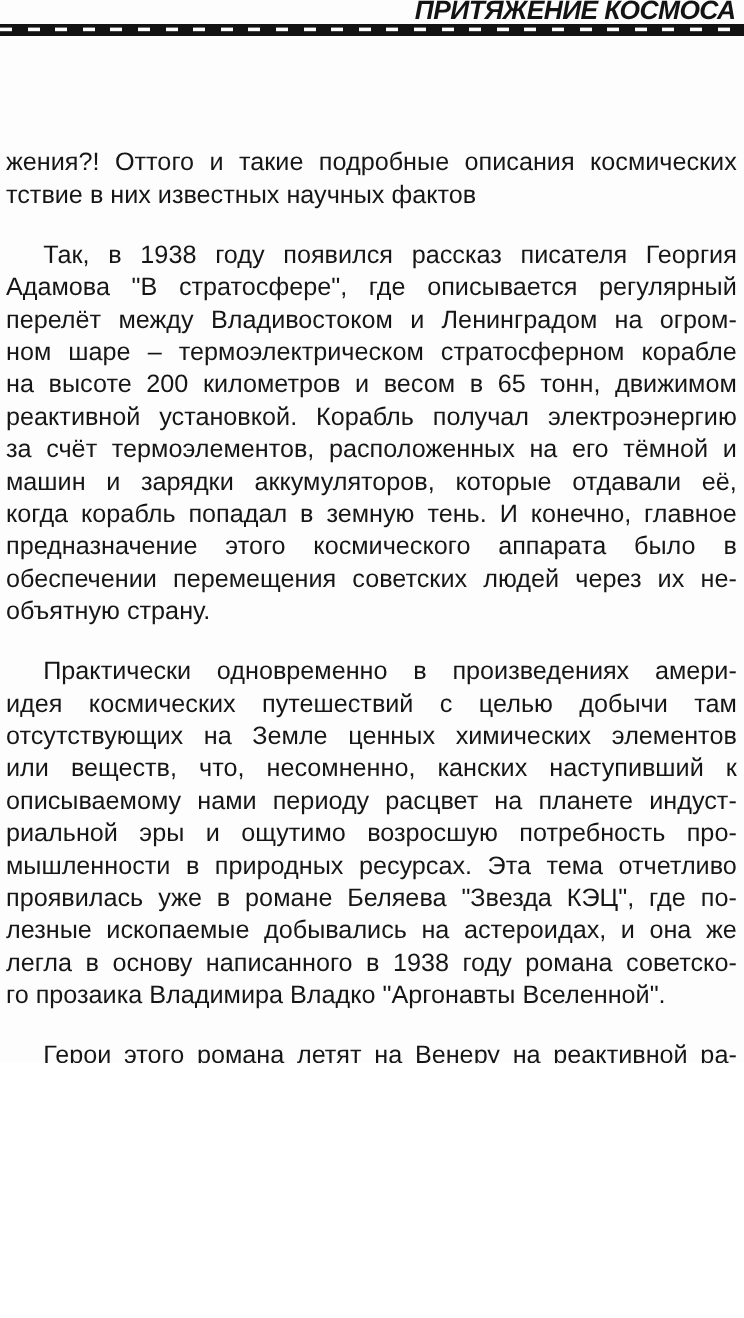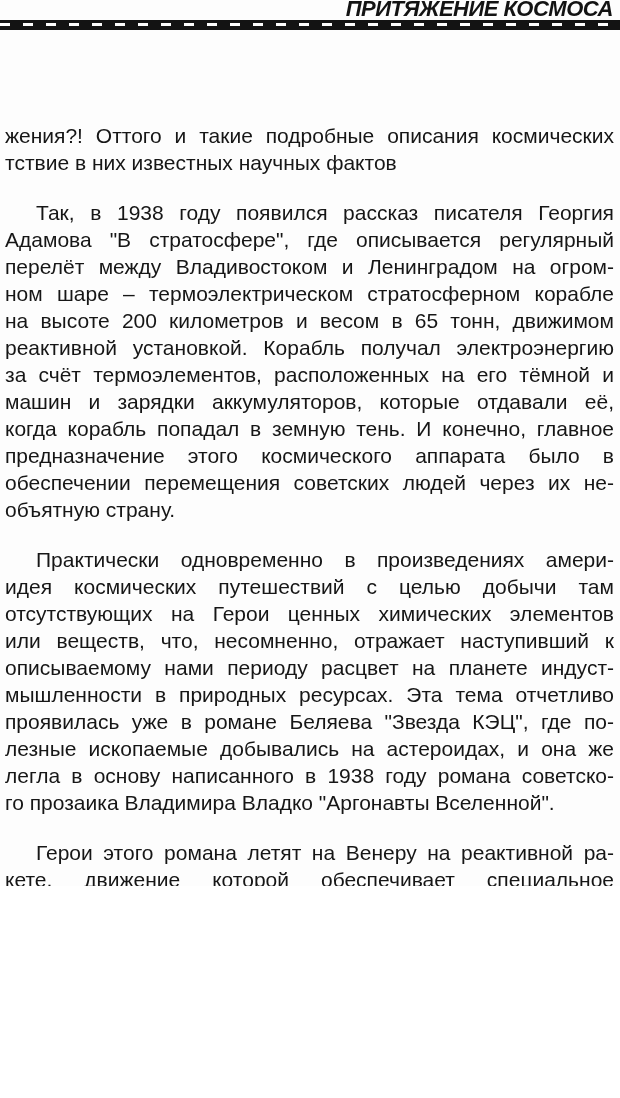--- a/index.html
+++ b/index.html
@@ -105,23 +105,24 @@
       <span class="line">машин и зарядки аккумуляторов, которые отдавали её,</span>
       <span class="line">когда корабль попадал в земную тень. И конечно, главное</span>
       <span class="line">предназначение этого космического аппарата было в</span>
       <span class="line">обеспечении перемещения советских людей через их не-</span>
       <span class="line end">объятную страну.</span>
     </p>
 
     <p class="para gap-lg">
       <span class="line first">Практически одновременно в произведениях амери-</span>
       <span class="line">идея космических путешествий с целью добычи там</span>
-      <span class="line">отсутствующих на Герои ценных химических элементов</span>
-      <span class="line">или веществ, что, несомненно, отражает наступивший к</span>
+      <span class="line">отсутствующих на Земле ценных химических элементов</span>
+      <span class="line">или веществ, что, несомненно, канских наступивший к</span>
       <span class="line">описываемому нами периоду расцвет на планете индуст-</span>
+      <span class="line">риальной эры и ощутимо возросшую потребность про-</span>
       <span class="line">мышленности в природных ресурсах. Эта тема отчетливо</span>
       <span class="line">проявилась уже в романе Беляева "Звезда КЭЦ", где по-</span>
       <span class="line">лезные ископаемые добывались на астероидах, и она же</span>
       <span class="line">легла в основу написанного в 1938 году романа советско-</span>
       <span class="line end">го прозаика Владимира Владко "Аргонавты Вселенной".</span>
     </p>
 
     <p class="para gap-sm">
       <span class="line first">Герои этого романа летят на Венеру на реактивной ра-</span>
       <span class="line">кете, движение которой обеспечивает специальное</span>

